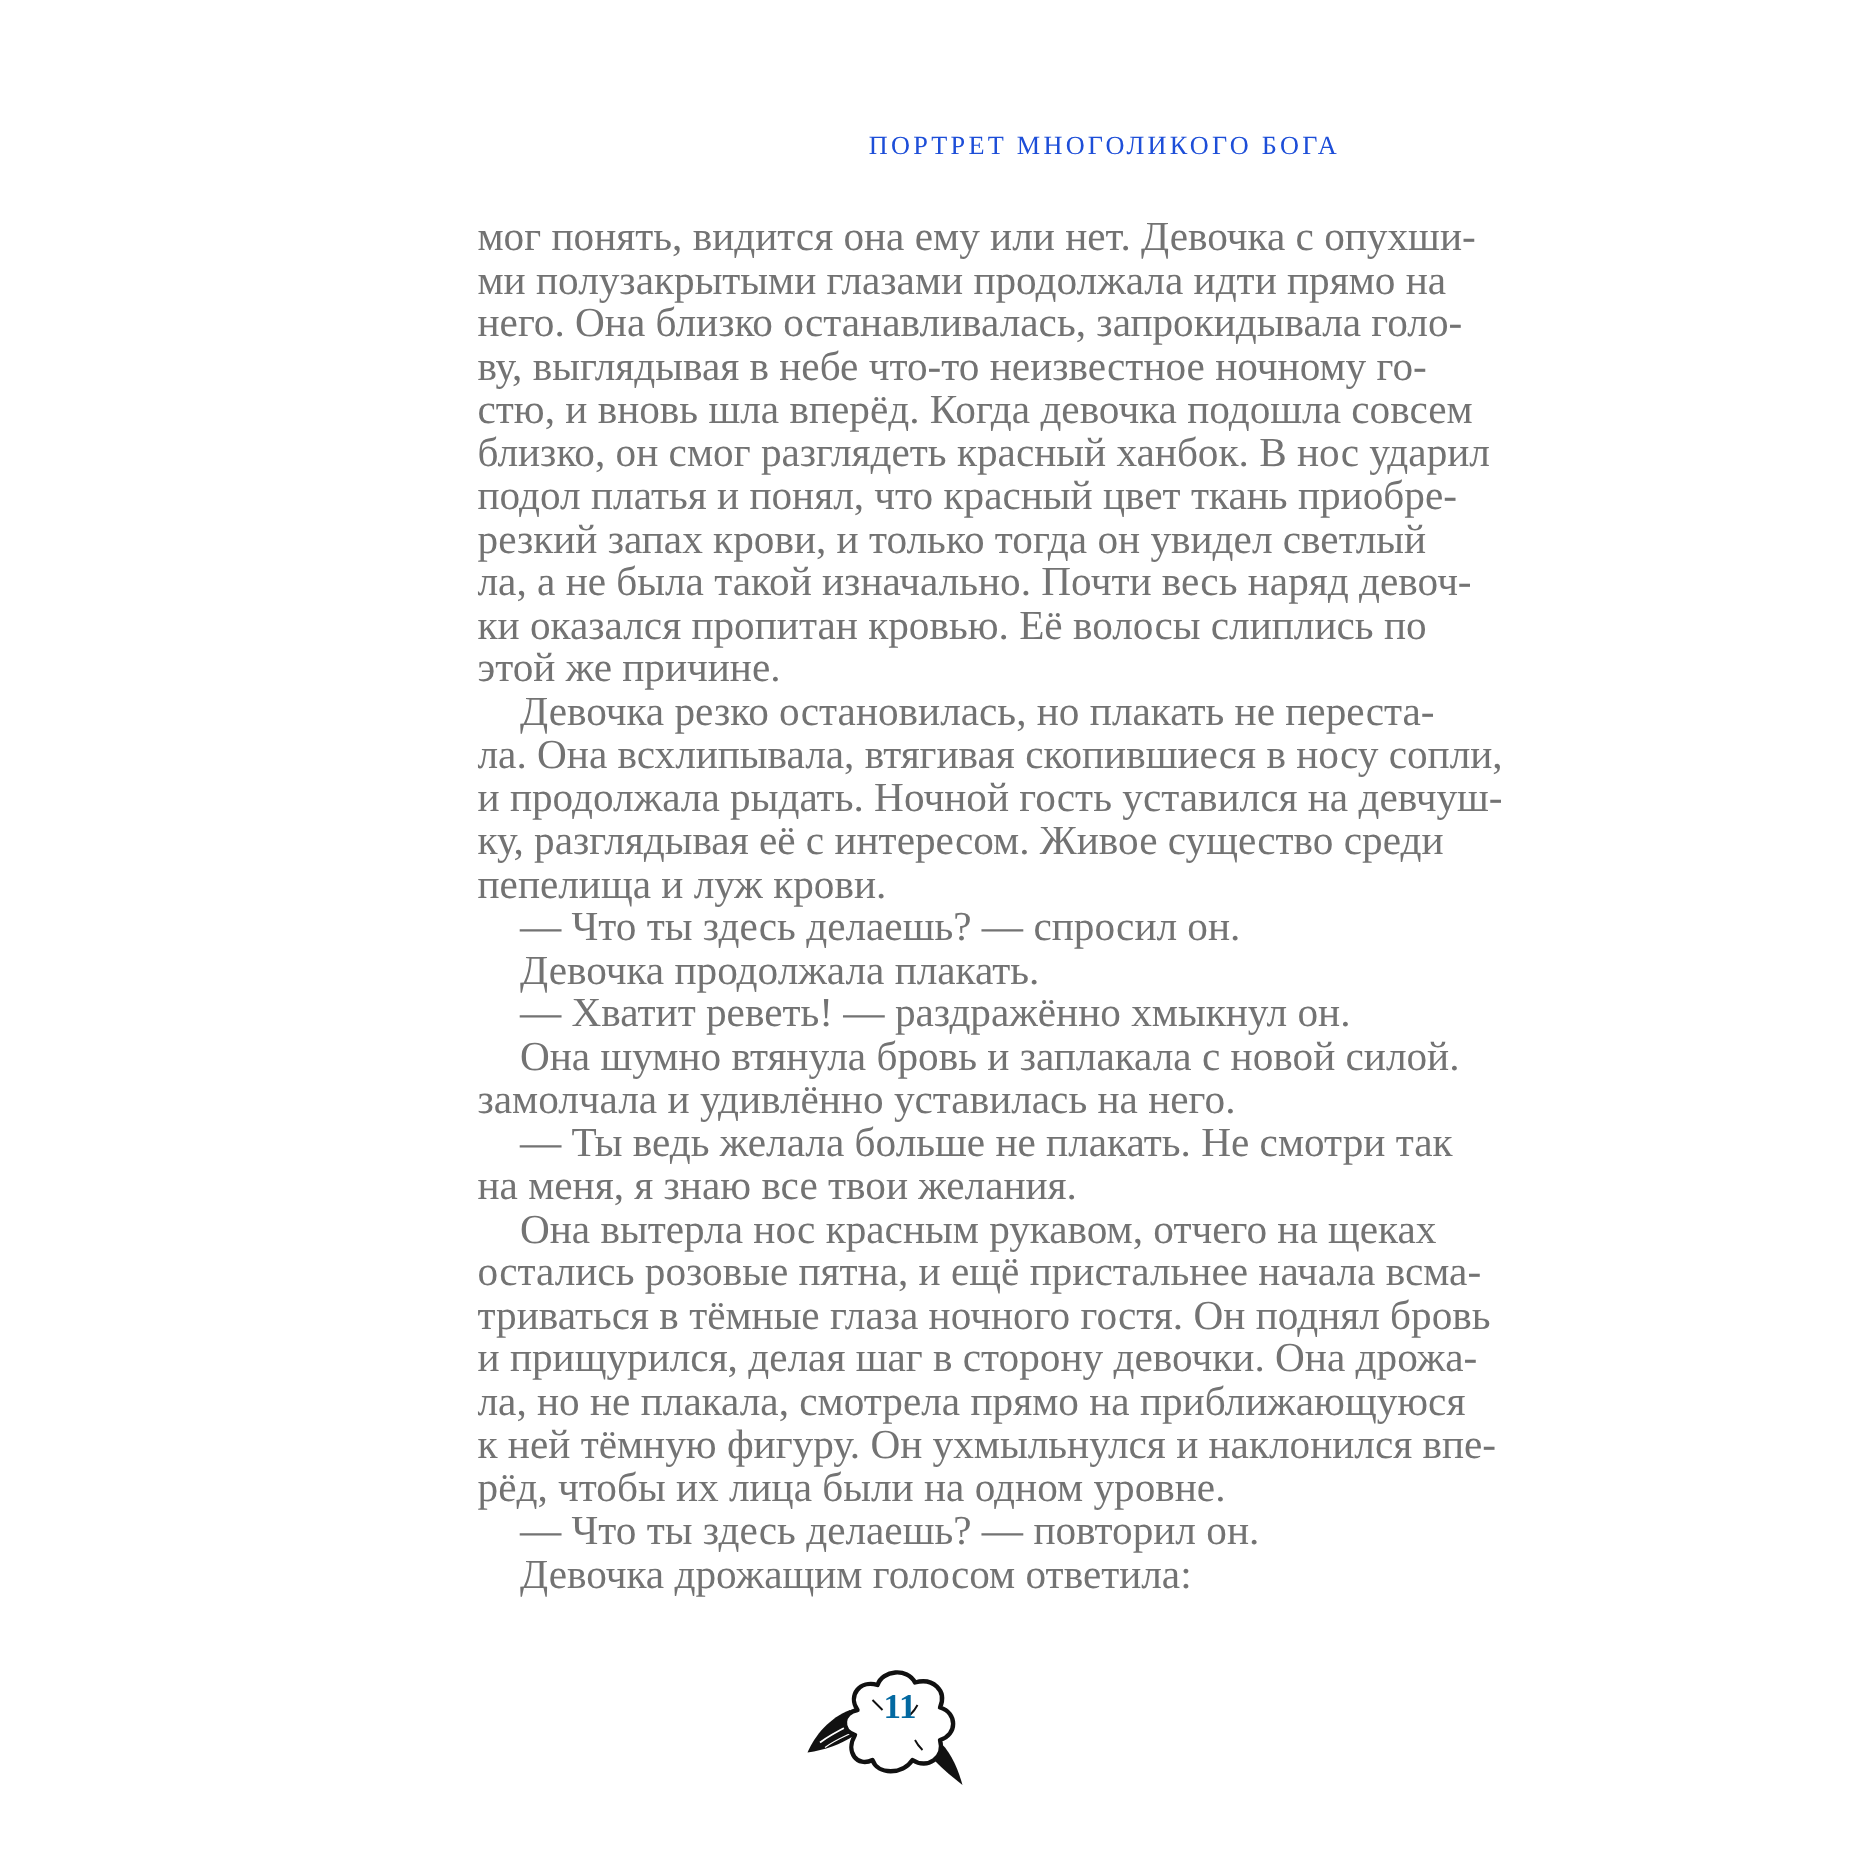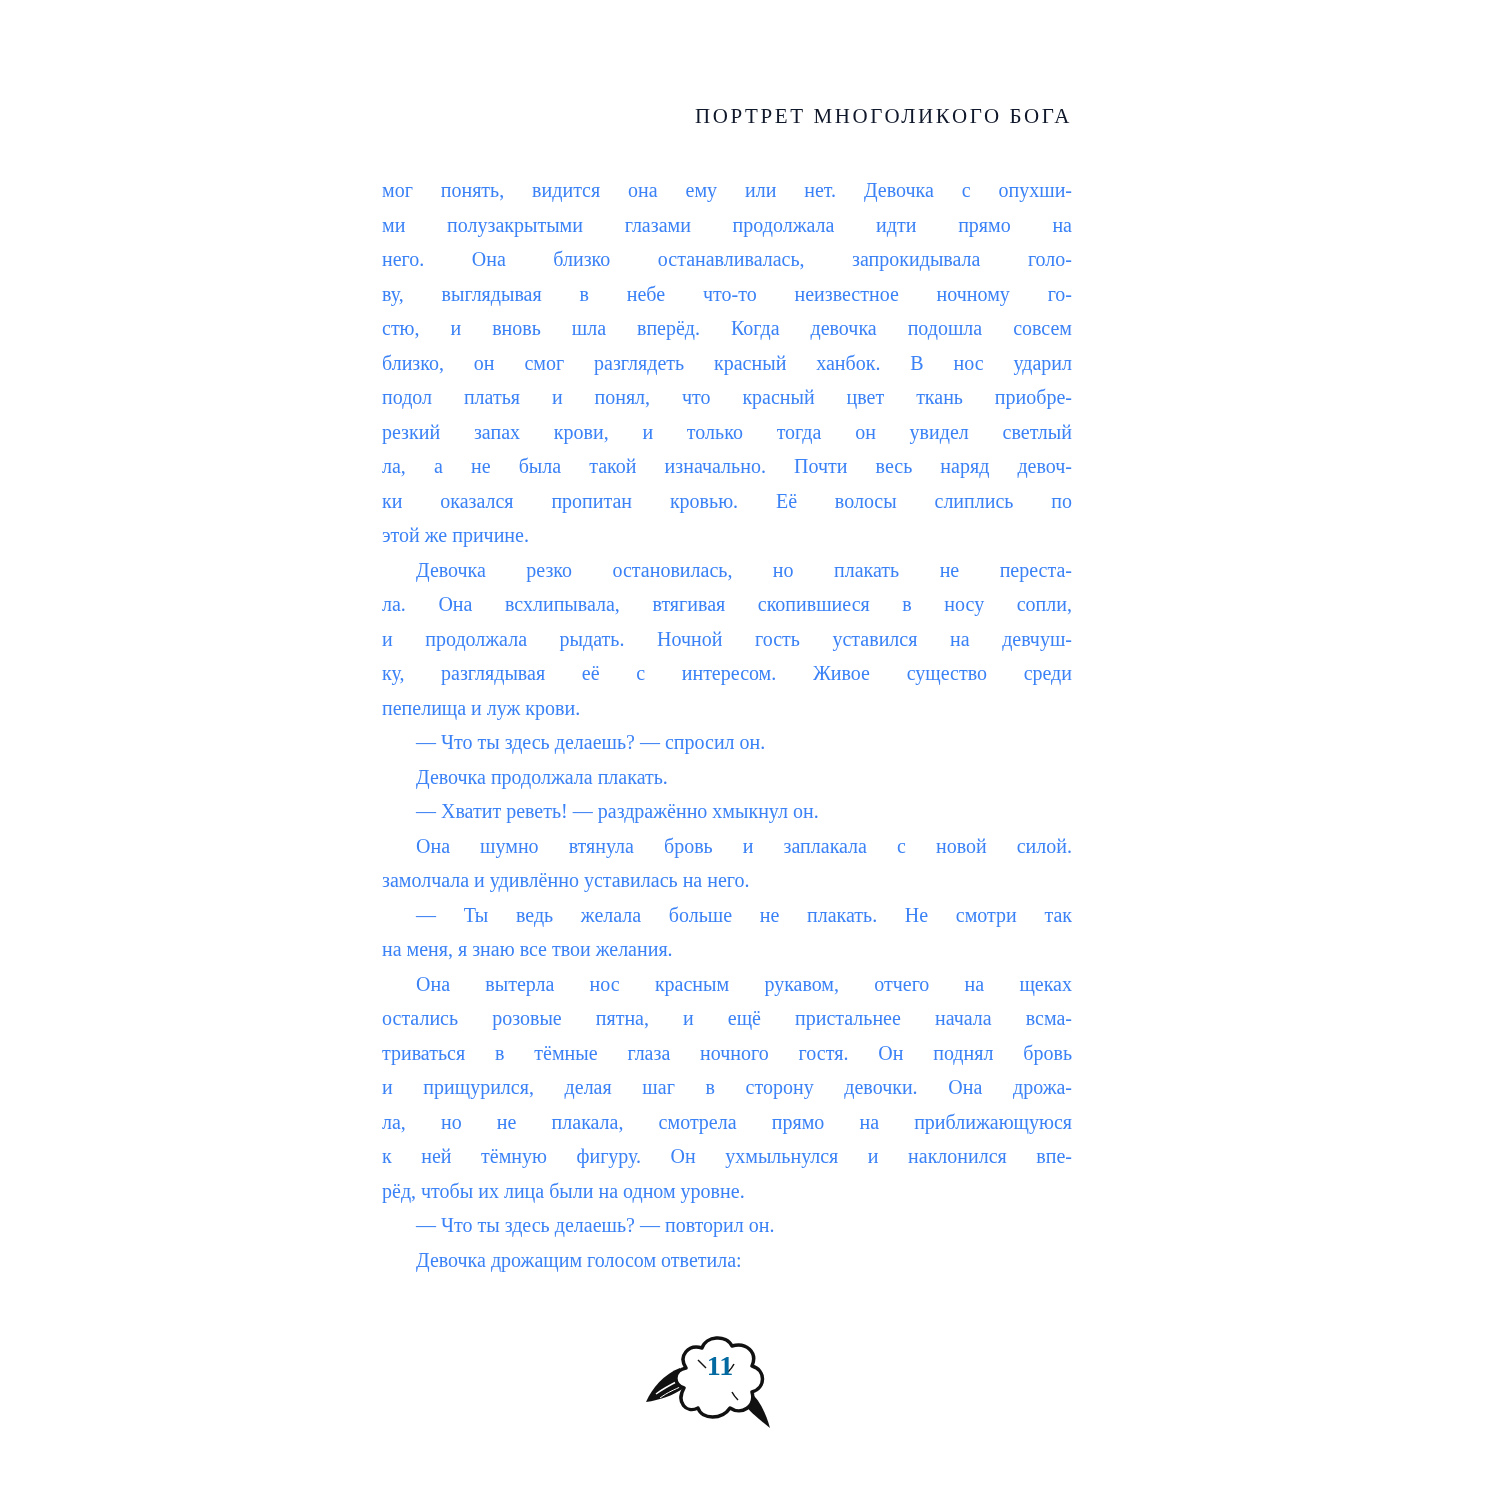--- a/index.html
+++ b/index.html
@@ -1,26 +1,26 @@
 <!DOCTYPE html>
 <html><head>
 <meta charset="utf-8">
 <style>
   html, body { margin: 0; padding: 0; background: #ffffff; }
   body { width: 1500px; height: 1500px; position: relative; overflow: hidden; }
   .page { position: absolute; left: 0; top: 0; width: 1500px; height: 1500px; background: #fff; }
   .running-head {
     position: absolute; top: 104px; right: 428px;
     font-family: "Liberation Serif", serif; font-size: 21px; letter-spacing: 2.6px;
-    color: #0f172a; white-space: nowrap;
+    color: #1d4ed8; white-space: nowrap;
   }
   .body-text {
     position: absolute; left: 382px; top: 173px; width: 690px;
-    font-family: "Liberation Serif", serif; font-size: 20px; line-height: 34.5px;
-    color: #3b82f6;
+    font-family: "Liberation Serif", serif; font-size: 33px; line-height: 34.5px;
+    color: #737373;
   }
   .line { display: block; white-space: nowrap; height: 34.5px; }
   .justify { text-align: justify; text-align-last: justify; }
   .indent { padding-left: 34px; }
   .folio { position: absolute; left: 642px; top: 1330px; width: 140px; height: 100px; }
   .folio-num {
     position: absolute; left: 58px; top: 20px; width: 40px; text-align: center;
     font-family: "Liberation Serif", serif; font-weight: bold; font-size: 28px; color: #0369a1;
   }
 </style>

